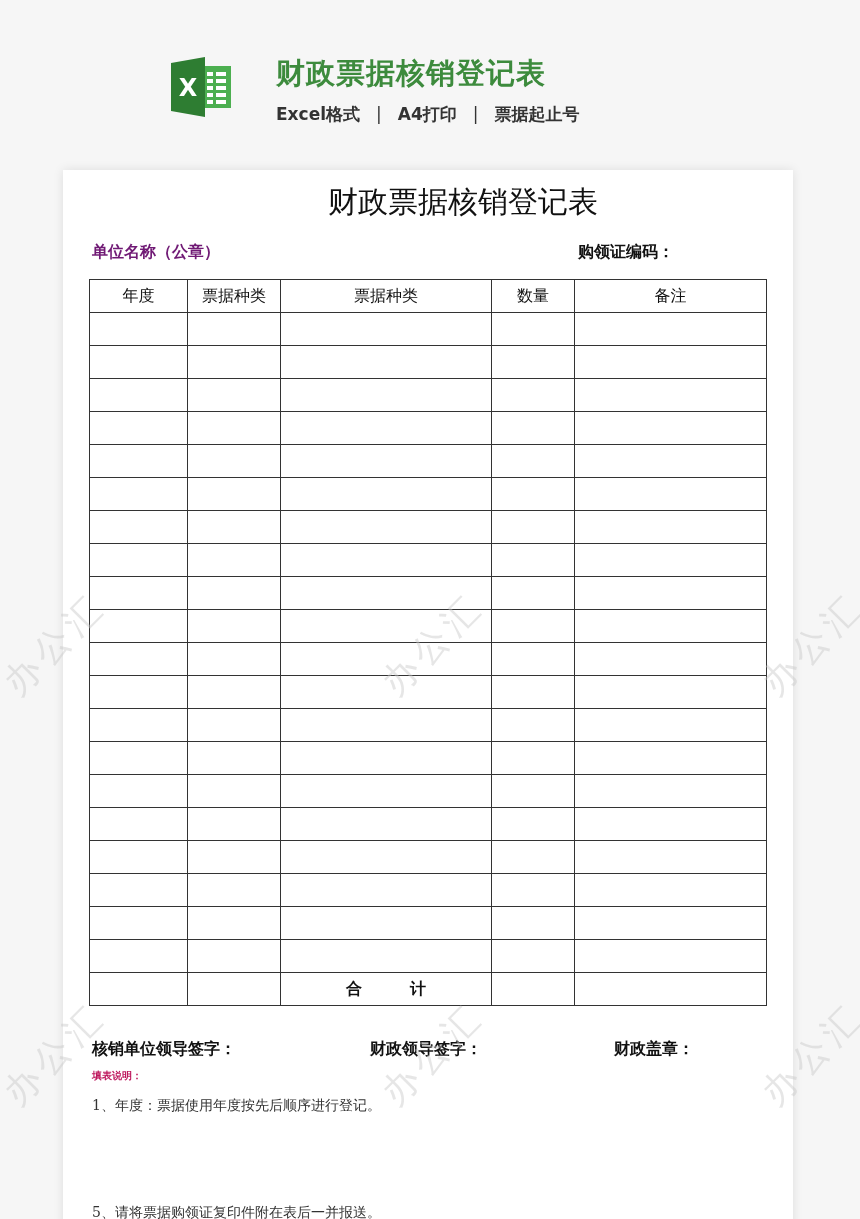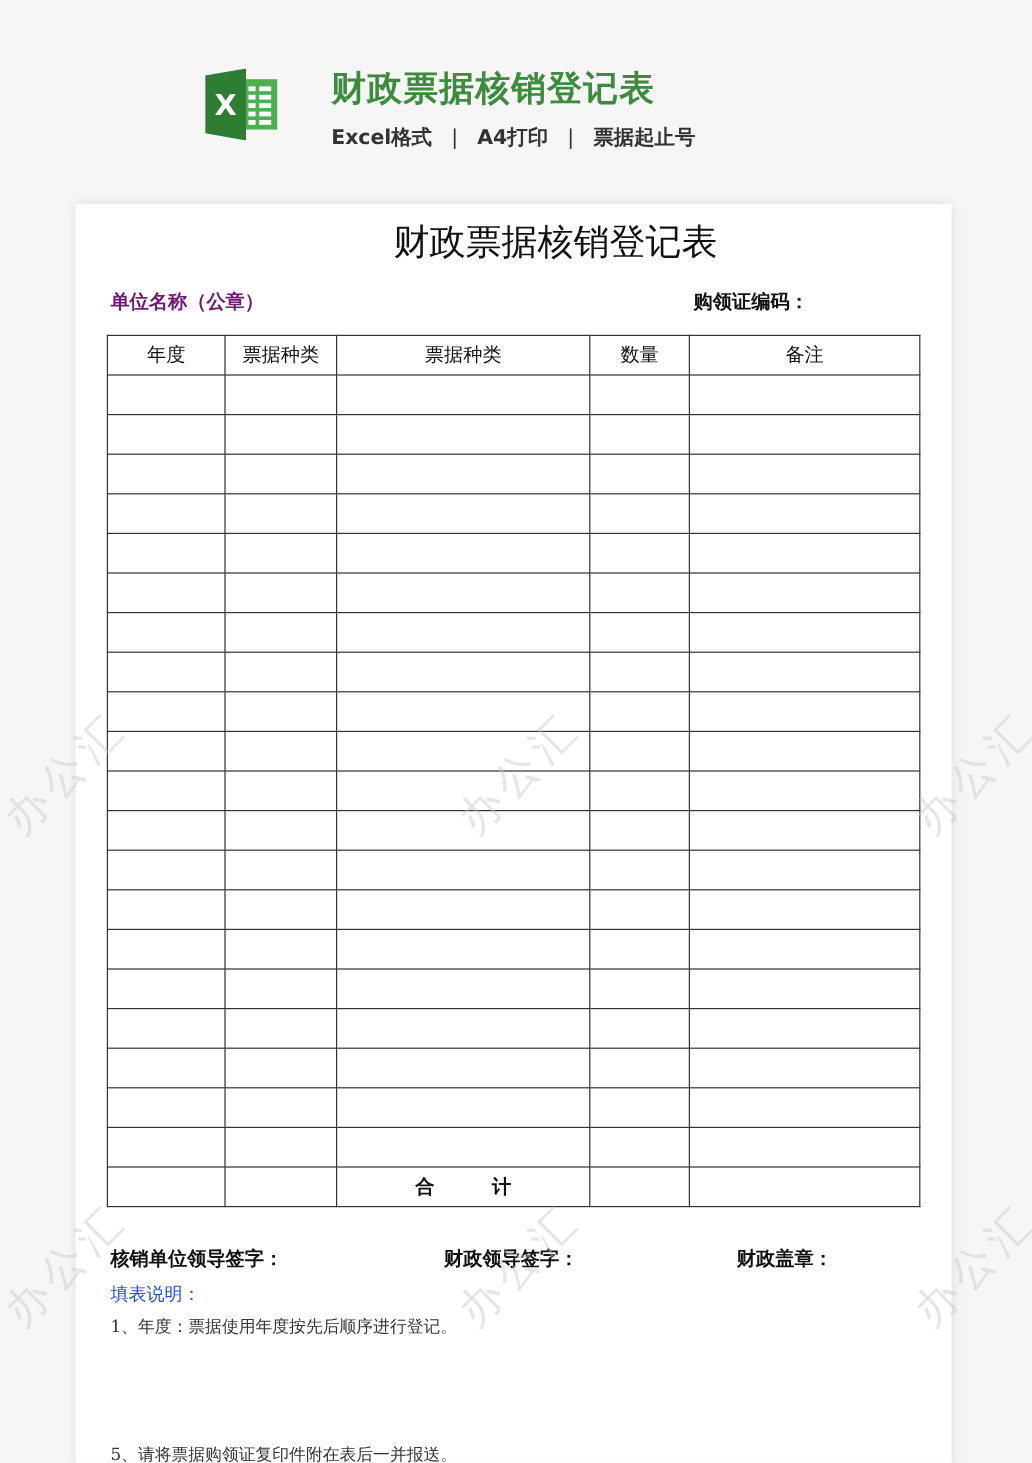--- a/index.html
+++ b/index.html
@@ -12,21 +12,21 @@
   .paper{position:absolute;left:63px;top:170px;width:730px;height:1060px;background:#fff;box-shadow:0 0 10px rgba(0,0,0,0.10);}
   .doc-title{position:absolute;left:0;width:100%;top:12px;text-align:center;font-family:"DejaVu Serif",serif;font-size:30px;color:#111;padding-left:70px;box-sizing:border-box;}
   .unit-label{position:absolute;left:29px;top:72px;font-size:16px;font-weight:bold;color:#701a75;}
   .code-label{position:absolute;left:515px;top:72px;font-size:16px;font-weight:bold;color:#111;}
   table.grid{position:absolute;left:26px;top:109px;border-collapse:collapse;width:677px;table-layout:fixed;}
   table.grid td, table.grid th{border:1.6px solid #333;height:32px;padding:0;font-size:16px;font-weight:bold;color:#111;text-align:center;}
   table.grid th{font-weight:normal;}
   .total-cell{letter-spacing:0;}
   .total-cell span{display:inline-block;margin:0 24px;}
   .sign-row{position:absolute;top:869px;font-size:16px;font-weight:bold;color:#111;white-space:nowrap;}
-  .notes-title{position:absolute;left:29px;top:899px;font-size:15px;font-weight:normal;color:#1d4ed8;}
+  .notes-title{position:absolute;left:29px;top:899px;font-size:10px;font-weight:bold;color:#be185d;}
   .note{position:absolute;left:29px;font-family:"DejaVu Serif",serif;font-size:14px;color:#333;white-space:nowrap;}
   .wm{position:absolute;font-size:36px;color:rgba(200,200,200,0.45);transform:rotate(-45deg);font-weight:normal;pointer-events:none;white-space:nowrap;letter-spacing:6px;}
 </style>
 </head>
 <body>
 
 <div class="header">
   <div class="logo">
     <svg width="62" height="60" viewBox="0 0 62 60">
       <rect x="28" y="9" width="32" height="42" fill="#4caf50"></rect>

